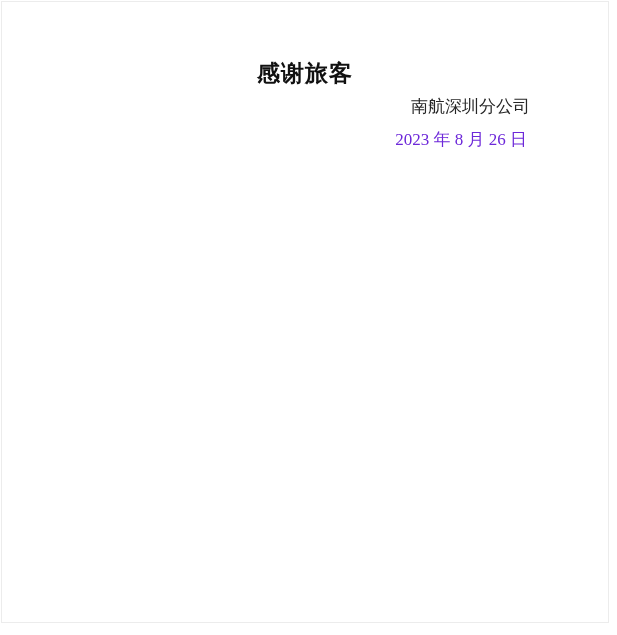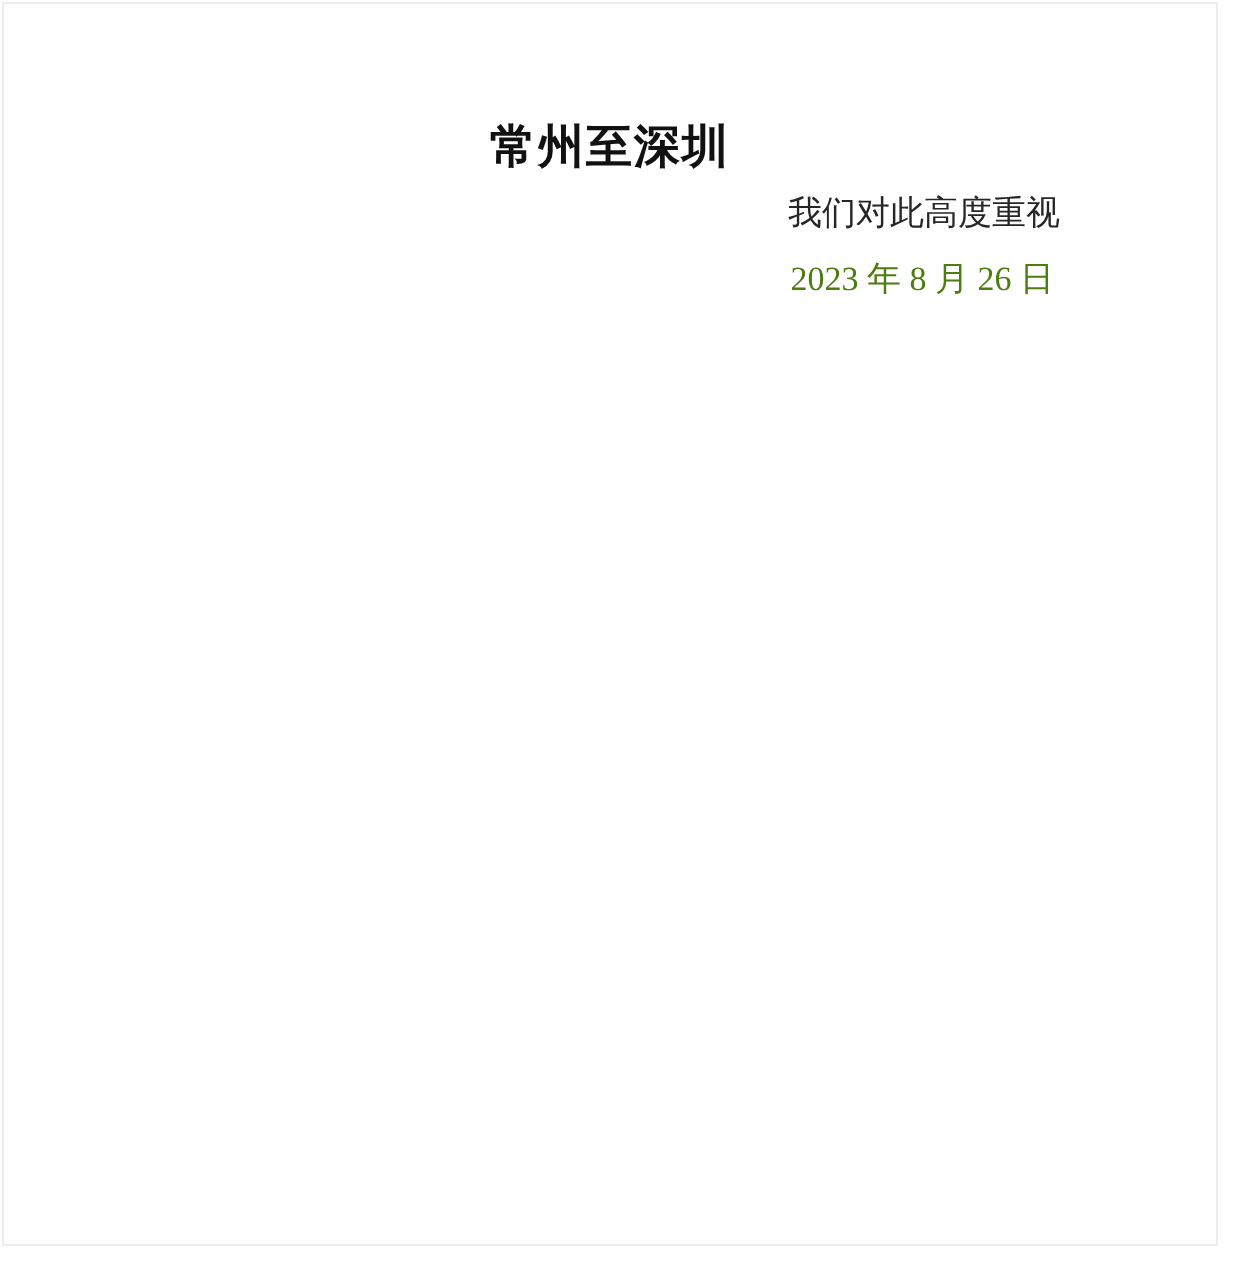--- a/index.html
+++ b/index.html
@@ -52,26 +52,26 @@
     line-height: 31.5px;
     color: #262626;
     text-align: right;
   }
   .doc-date {
     margin: 1px 0 0 88px;
     width: 442px;
     padding-right: 5px;
     font-size: 17px;
     line-height: 31.5px;
-    color: #4d7c0f;
+    color: #6d28d9;
     text-align: right;
   }
 </style>
 </head>
 <body>
 
 <div class="stage">
   <div class="sheet">
-    <h1 class="doc-title">常州至深圳</h1>
-    <div class="doc-signature">我们对此高度重视</div>
+    <h1 class="doc-title">感谢旅客</h1>
+    <div class="doc-signature">南航深圳分公司</div>
     <div class="doc-date">2023 年 8 月 26 日</div>
   </div>
 </div>
 
 </body></html>

